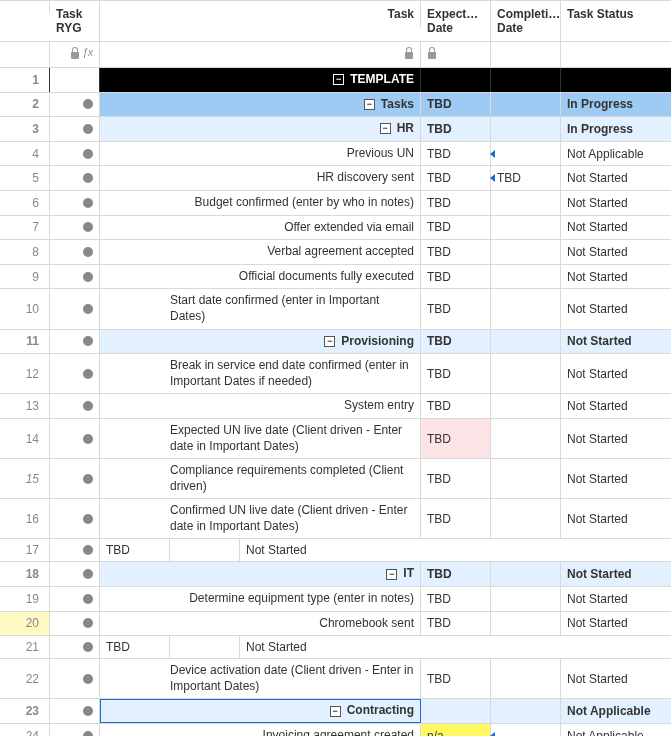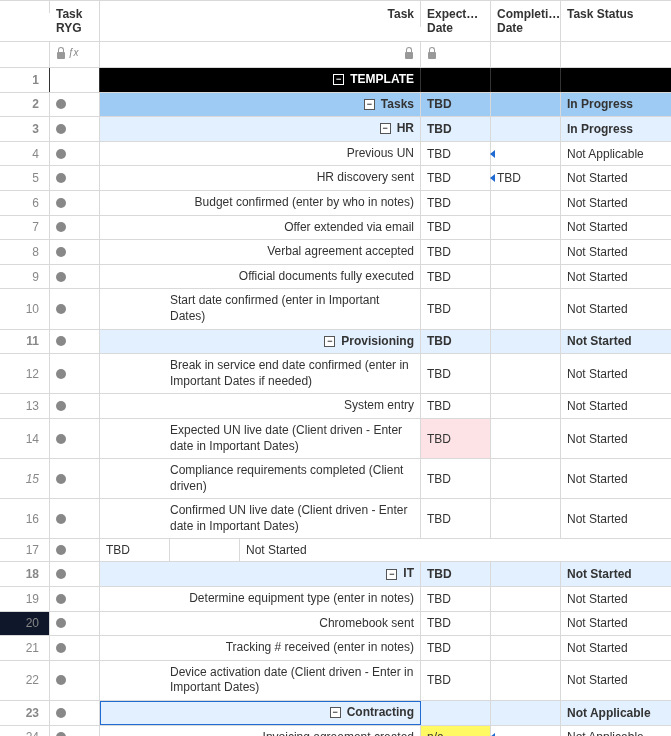--- a/index.html
+++ b/index.html
@@ -20,21 +20,21 @@
     border-bottom: 1px solid #d9d9d9;
     min-height: 22px;
   }
   .cell {
     padding: 4px 6px;
     border-right: 1px solid #d9d9d9;
     display: flex;
     align-items: center;
   }
   .col-num { width: 50px; justify-content: flex-end; color: #888; padding-right: 10px; }
-  .col-ryg { width: 50px; justify-content: flex-start; }
+  .col-ryg { width: 50px; justify-content: flex-end; }
   .col-task { flex: 1; min-width: 0; justify-content: flex-end; }
   .col-date1 { width: 70px; }
   .col-date2 { width: 70px; position: relative; }
   .col-status { width: 110px; border-right: none; }
   .header-row {
     border-top: 1px solid #d9d9d9;
     background: #fff;
     font-weight: bold;
     color: #333;
     min-height: 40px;
@@ -529,21 +529,21 @@
           <span>TBD</span>
         </div>
         <div class="cell col-date2">
           <span></span>
         </div>
         <div class="cell col-status">
           <span>Not Started</span>
         </div>
       </div>
       <div class="row">
-        <div class="cell col-num" style="background: #0f172a; color: rgb(136, 136, 136); align-items: center;">
+        <div class="cell col-num" style="background: #fef9c3; color: rgb(136, 136, 136); align-items: center;">
           <span>20</span>
         </div>
         <div class="cell col-ryg" style="background: rgb(255, 255, 255);">
           <span class="dot"></span>
         </div>
         <div class="cell col-task indent-3">
           <span class="task-text">Chromebook sent</span>
         </div>
         <div class="cell col-date1">
           <span>TBD</span>
@@ -554,23 +554,20 @@
         <div class="cell col-status">
           <span>Not Started</span>
         </div>
       </div>
       <div class="row">
         <div class="cell col-num" style="background: rgb(255, 255, 255); color: rgb(136, 136, 136);">
           <span>21</span>
         </div>
         <div class="cell col-ryg" style="background: rgb(255, 255, 255);">
           <span class="dot"></span>
-        </div>
-        <div class="cell col-task indent-3">
-          <span class="task-text">Tracking # received (enter in notes)</span>
         </div>
         <div class="cell col-date1">
           <span>TBD</span>
         </div>
         <div class="cell col-date2">
           <span></span>
         </div>
         <div class="cell col-status">
           <span>Not Started</span>
         </div>

